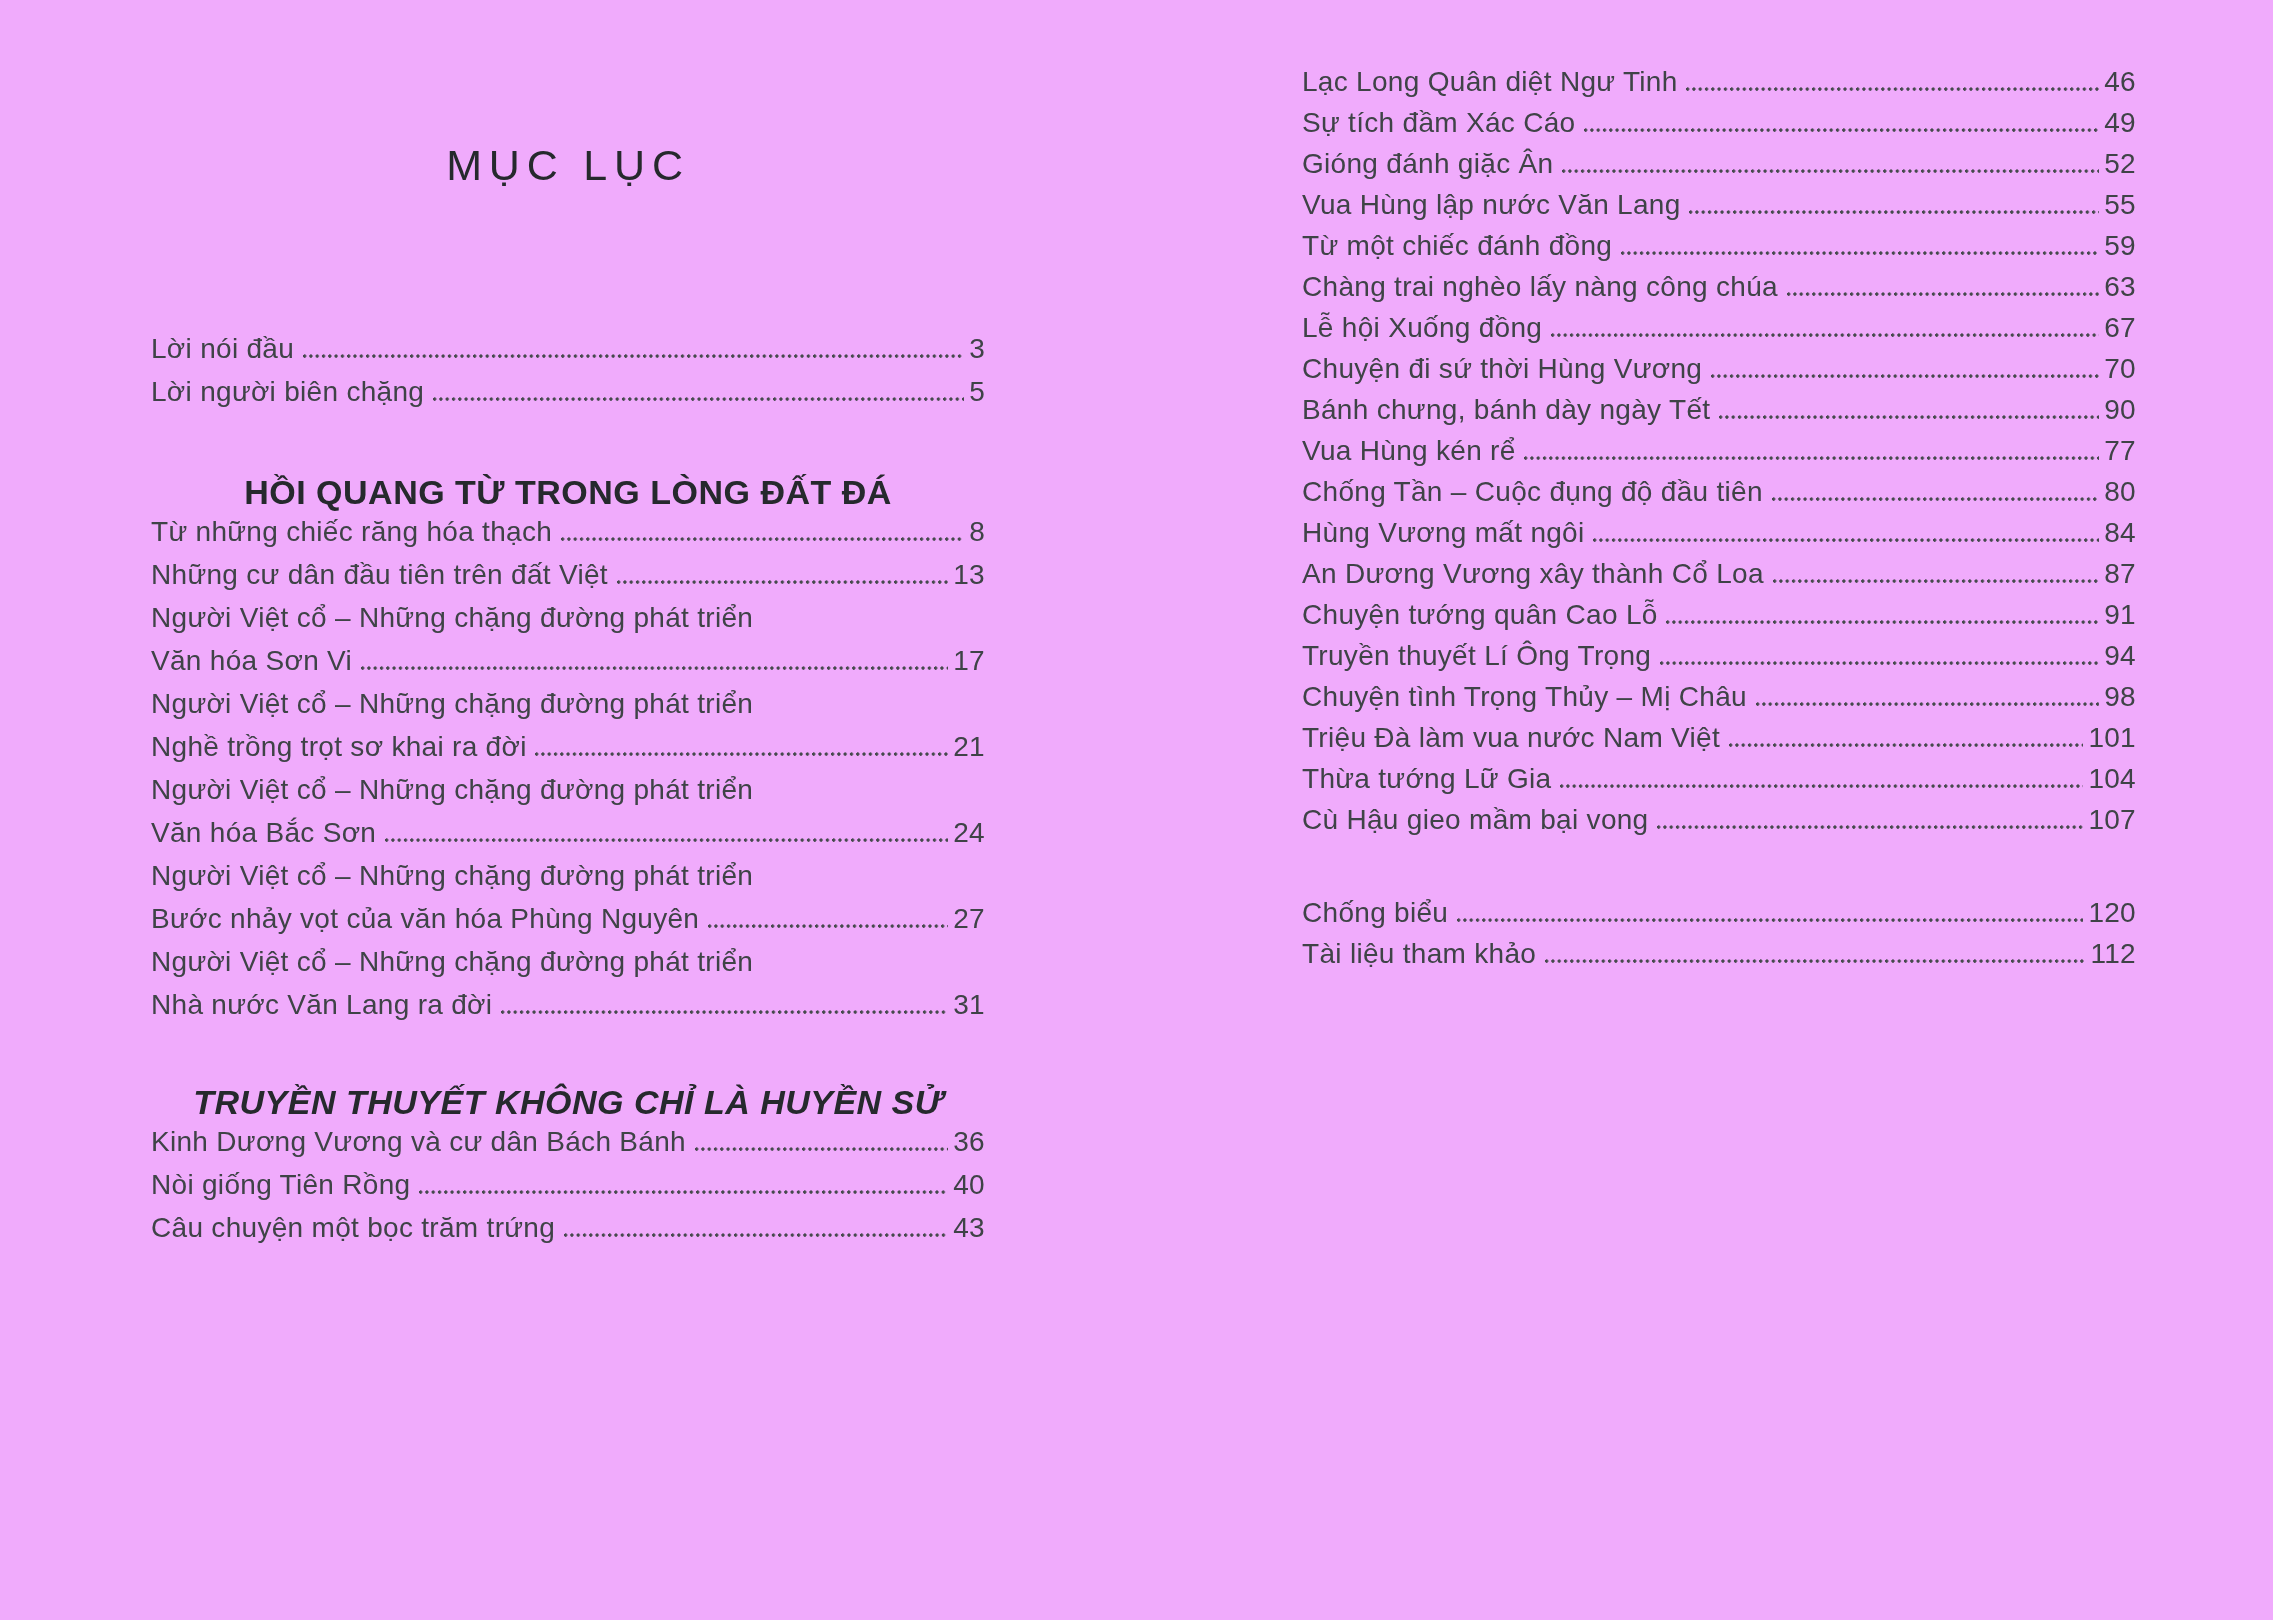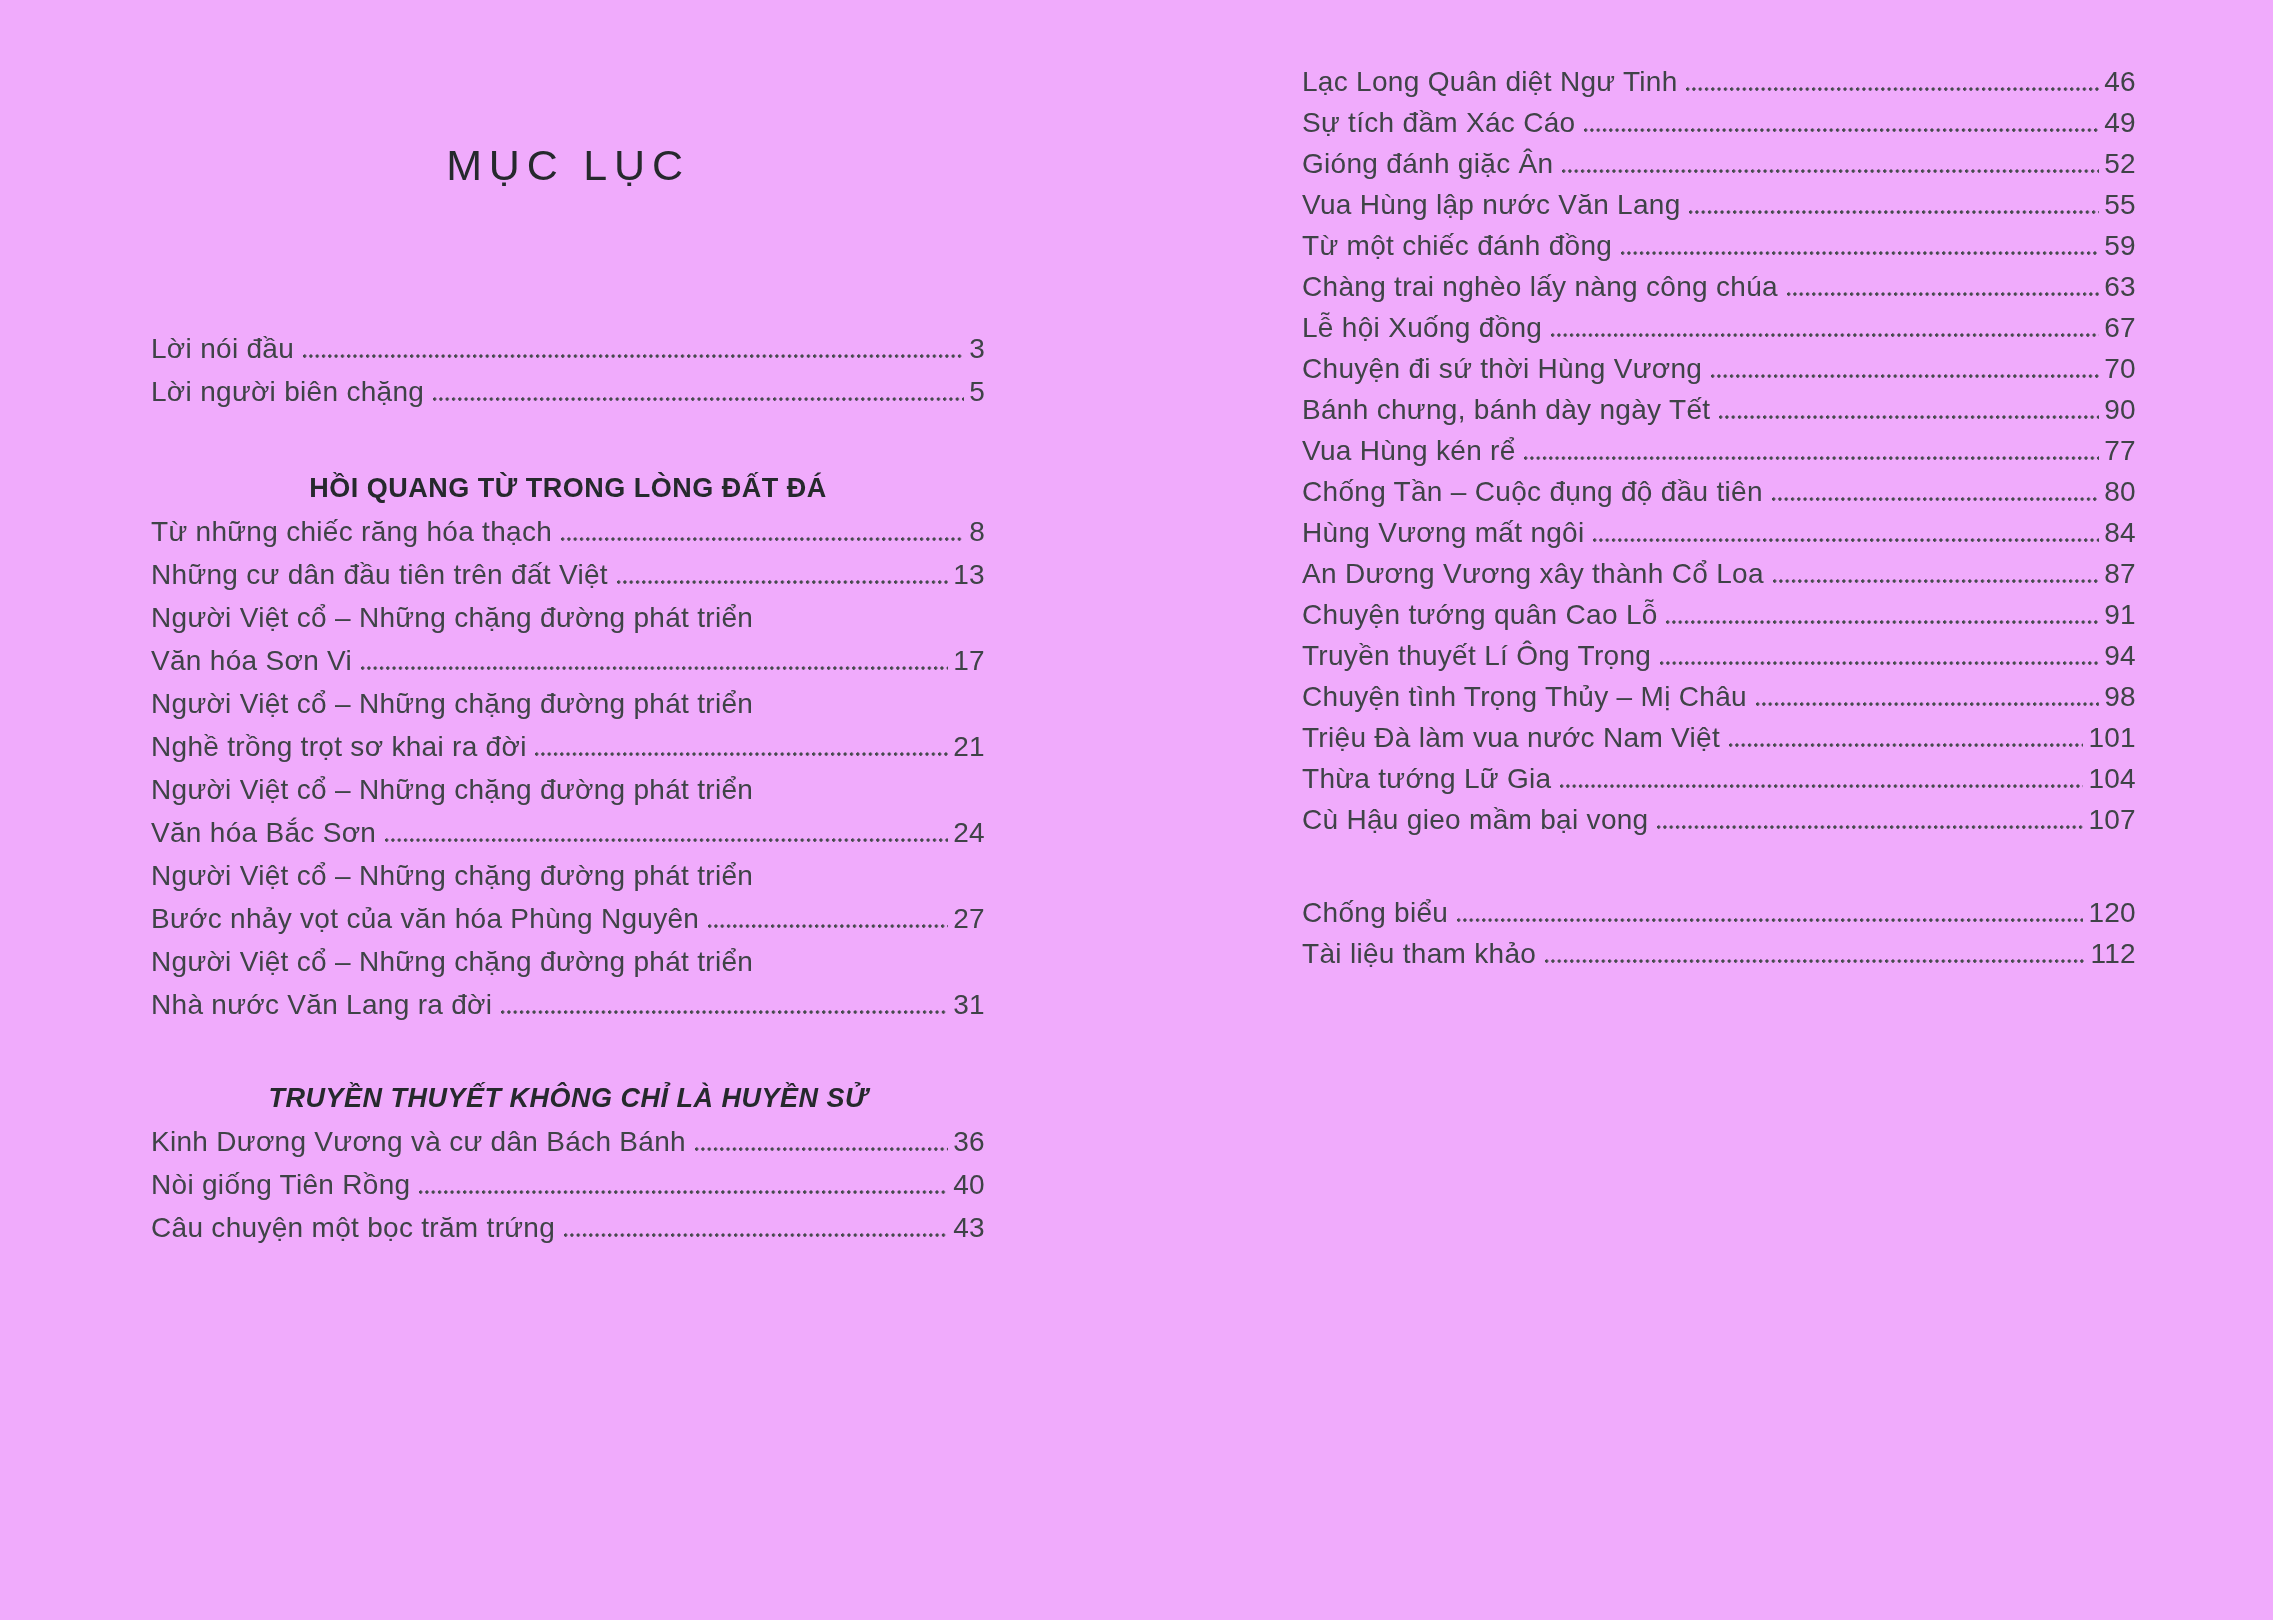--- a/index.html
+++ b/index.html
@@ -28,21 +28,21 @@
     line-height: 1;
     margin: 0 0 135px 0;
     white-space: nowrap;
   }
 
   .sec-heading {
     height: 43px;
     padding-top: 10.7px;
     text-align: center;
     font-weight: 700;
-    font-size: 27px;
+    font-size: 34px;
     letter-spacing: 0.5px;
     color: #26292d;
     white-space: nowrap;
   }
   .sec-heading.first  { margin-top: 54px; }
   .sec-heading.second { margin-top: 51px; font-style: italic; }
 
   .row {
     display: flex;
     align-items: baseline;

